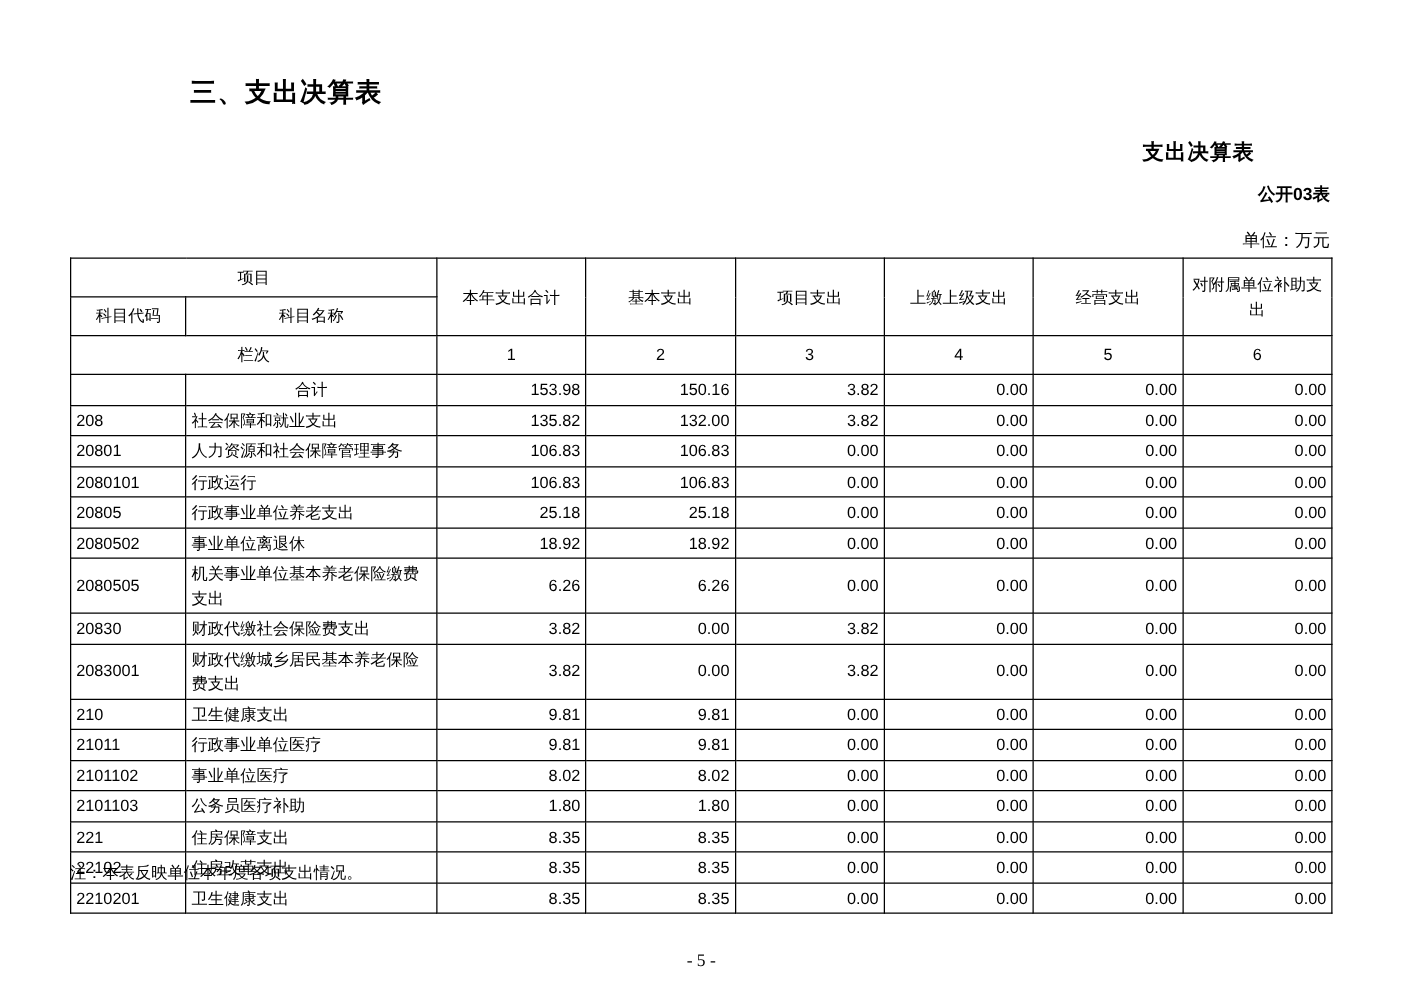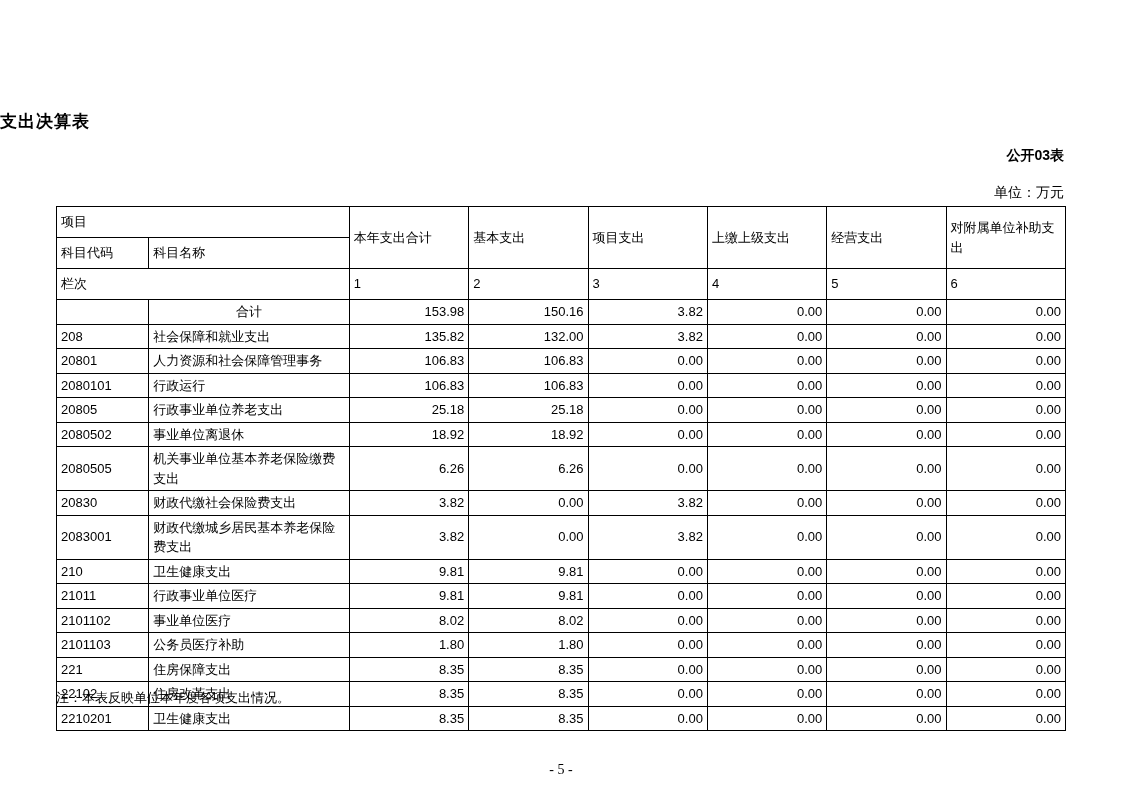--- a/index.html
+++ b/index.html
@@ -28,25 +28,26 @@
     font-size: 21px;
     font-weight: bold;
     font-family: "Liberation Sans", sans-serif;
     letter-spacing: 1px;
   }
   .doc-title {
     position: absolute;
     left: 0;
     top: 110px;
     width: 992px;
-    text-align: left;
+    text-align: right;
     font-size: 17px;
     font-weight: bold;
     font-family: "Liberation Sans", sans-serif;
     letter-spacing: 1px;
+    padding-left: 12px;
   }
   .sheet-no {
     position: absolute;
     right: 58px;
     top: 147px;
     font-size: 14px;
     font-family: "Liberation Sans", sans-serif;
     font-weight: bold;
   }
   .unit-left {
@@ -77,21 +78,21 @@
     padding: 2px 4px;
     font-weight: normal;
     font-family: "Liberation Sans", sans-serif;
     font-size: 13px;
     line-height: 1.5;
     vertical-align: middle;
   }
   td.c-center, th.c-center { text-align: center; }
   td.c-left { text-align: left; padding-left: 8px; margin-left: 30px; }
   td.c-right { text-align: right; padding-right: 10px; font-family: "Liberation Serif", serif; font-size: 14px; }
-  th.hdr { text-align: left; height: 26px; }
+  th.hdr { text-align: center; height: 26px; }
   .col-code { width: 92px; }
   .col-name { width: 200px; }
   .col-num { width: 119px; }
   .row-h { height: 24px; }
   .row-tall { height: 42px; }
   .note {
     position: absolute;
     left: 56px;
     top: 689px;
     font-size: 13px;
@@ -105,20 +106,21 @@
     text-align: center;
     font-size: 14px;
     font-family: "Liberation Serif", serif;
   }
 </style>
 </head>
 <body>
 
 <div class="page">
 
+  <div class="section-title">三、支出决算表</div>
 
   <div class="doc-title">支出决算表</div>
 
   <div class="sheet-no">公开03表</div>
 
 
   <div class="unit-right">单位：万元</div>
 
   <table class="budget">
     <colgroup>

